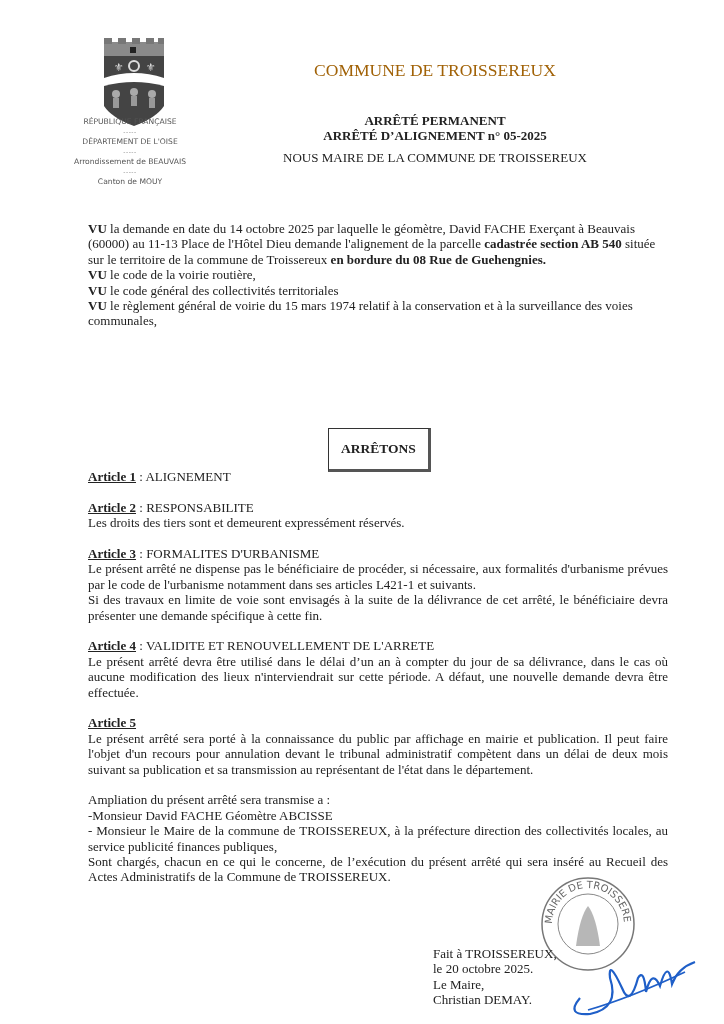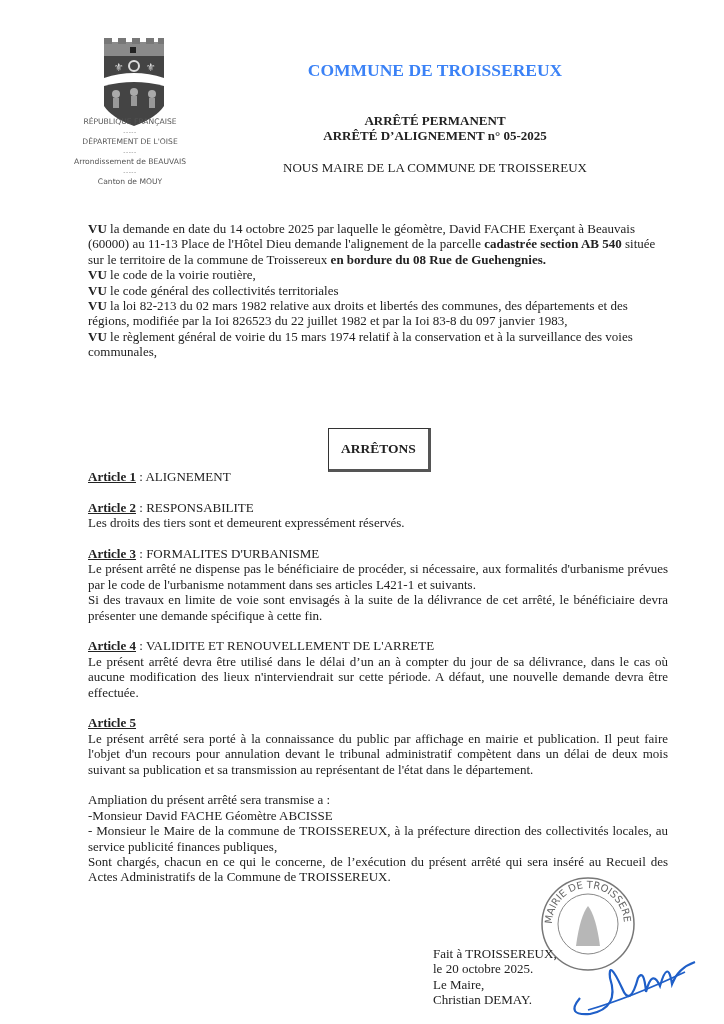--- a/index.html
+++ b/index.html
@@ -4,24 +4,24 @@
 <style>
   html, body { margin: 0; padding: 0; background: #fff; }
   body { width: 724px; height: 1024px; position: relative; overflow: hidden;
          font-family: "Liberation Serif", "DejaVu Serif", serif; color: #222; }
   .crest { position: absolute; left: 96px; top: 38px; width: 76px; }
   .crest svg { display: block; }
   .left-head { position: absolute; left: 60px; top: 116px; width: 140px; text-align: center;
                font-family: "DejaVu Sans", "Liberation Sans", sans-serif; font-size: 7.6px; color: #555; line-height: 12px; }
   .left-head .sep { font-size: 6px; color: #888; line-height: 8px; letter-spacing: 0.5px; }
   .right-head { position: absolute; left: 250px; top: 60px; width: 370px; text-align: center; }
-  .title { font-weight: bold; font-size: 17.5px; color: #3b82f6; margin: 0; }
+  .title { font-weight: normal; font-size: 17.5px; color: #a16207; margin: 0; }
   .sub1 { font-weight: bold; font-size: 13px; margin-top: 32px; line-height: 15px; }
   .sub2 { font-weight: bold; font-size: 13px; line-height: 15px; }
-  .nous { font-size: 13px; margin-top: 17px; }
+  .nous { font-size: 13px; margin-top: 7px; }
   .body { position: absolute; left: 88px; top: 221px; width: 580px; font-size: 13px; line-height: 15.4px; }
   .body p { margin: 0; }
   .vu b { font-weight: bold; }
   .arretons-wrap { position: absolute; left: 328px; top: 428px; }
   .arretons { border: 1px solid #333; border-right: 3px solid #555; border-bottom: 3px solid #555;
               padding: 12px 12px; font-weight: bold; font-size: 13.5px; background: #fff; }
   .articles { position: absolute; left: 88px; top: 469px; width: 580px; font-size: 13px; line-height: 15.4px; }
   .articles .art { margin-bottom: 15.4px; }
   .articles .art p { margin: 0; text-align: justify; }
   .art-head u { font-weight: bold; }
@@ -71,21 +71,20 @@
   <div class="title">COMMUNE DE TROISSEREUX</div>
   <div class="sub1">ARRÊTÉ PERMANENT</div>
   <div class="sub2">ARRÊTÉ D’ALIGNEMENT n° 05-2025</div>
   <div class="nous">NOUS MAIRE DE LA COMMUNE DE TROISSEREUX</div>
 </div>
 
 <div class="body">
   <p class="vu"><b>VU</b><span> la demande en date du 14 octobre 2025 par laquelle le géomètre, David FACHE Exerçant à Beauvais (60000) au 11-13 Place de l'Hôtel Dieu demande l'alignement de la parcelle </span><b>cadastrée section AB 540</b><span> située sur le territoire de la commune de Troissereux </span><b>en bordure du 08 Rue de Guehengnies.</b></p>
   <p class="vu"><b>VU</b><span> le code de la voirie routière,</span></p>
   <p class="vu"><b>VU</b><span> le code général des collectivités territoriales</span></p>
-  <p class="vu"><b>VU</b><span> la loi 82-213 du 02 mars 1982 relative aux droits et libertés des communes, des départements et des régions, modifiée par la Ioi 826523 du 22 juillet 1982 et par la Ioi 83-8 du 097 janvier 1983,</span></p>
   <p class="vu"><b>VU</b><span> le règlement général de voirie du 15 mars 1974 relatif à la conservation et à la surveillance des voies communales,</span></p>
 </div>
 
 <div class="arretons-wrap">
   <div class="arretons">ARRÊTONS</div>
 </div>
 
 <div class="articles">
   <div class="art">
     <div class="art-head"><u>Article 1</u><span> : ALIGNEMENT</span></div>

